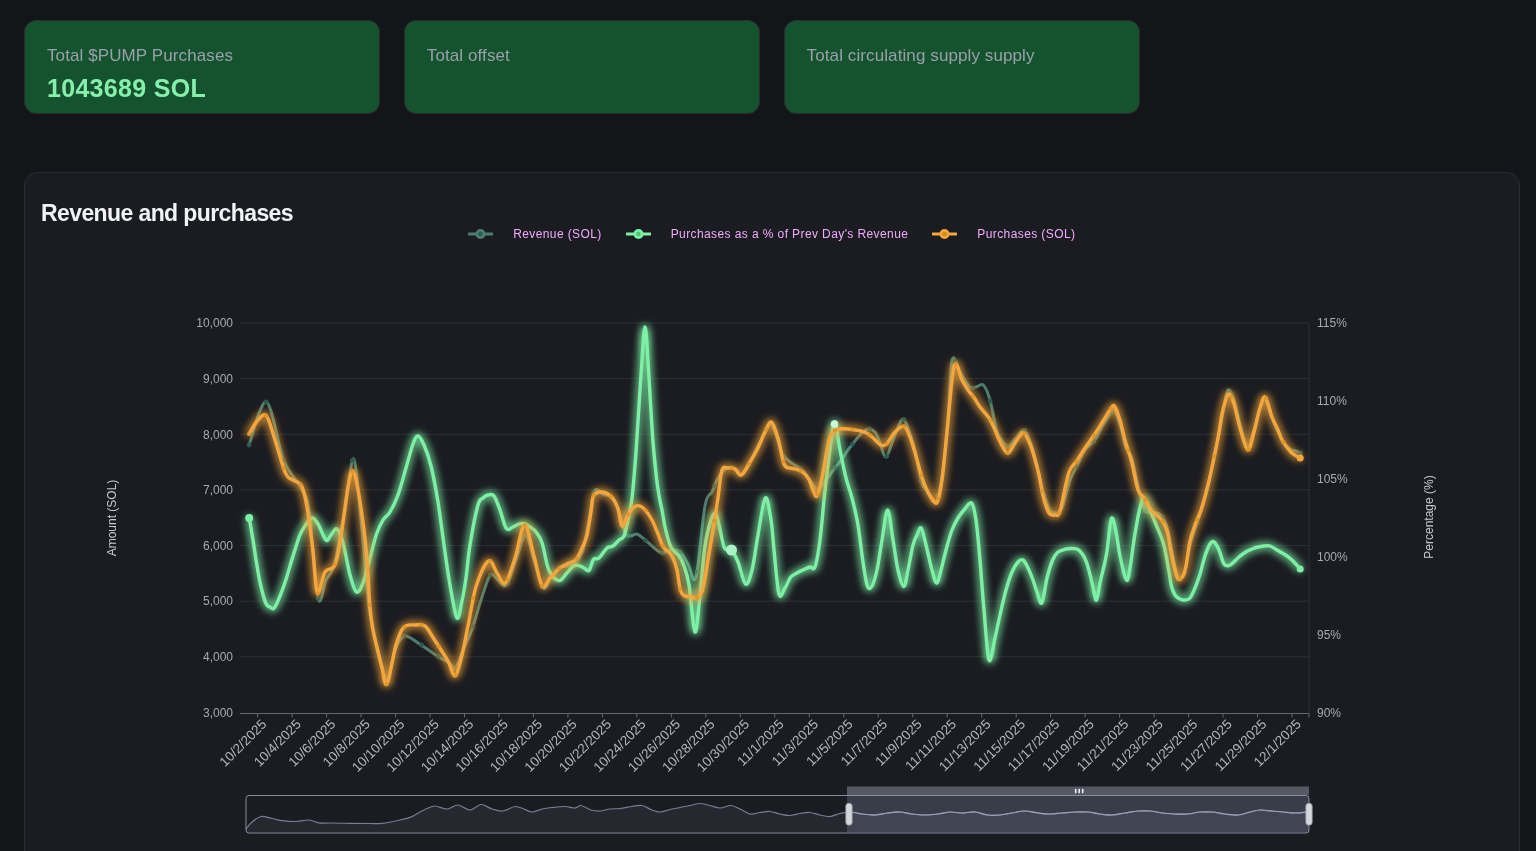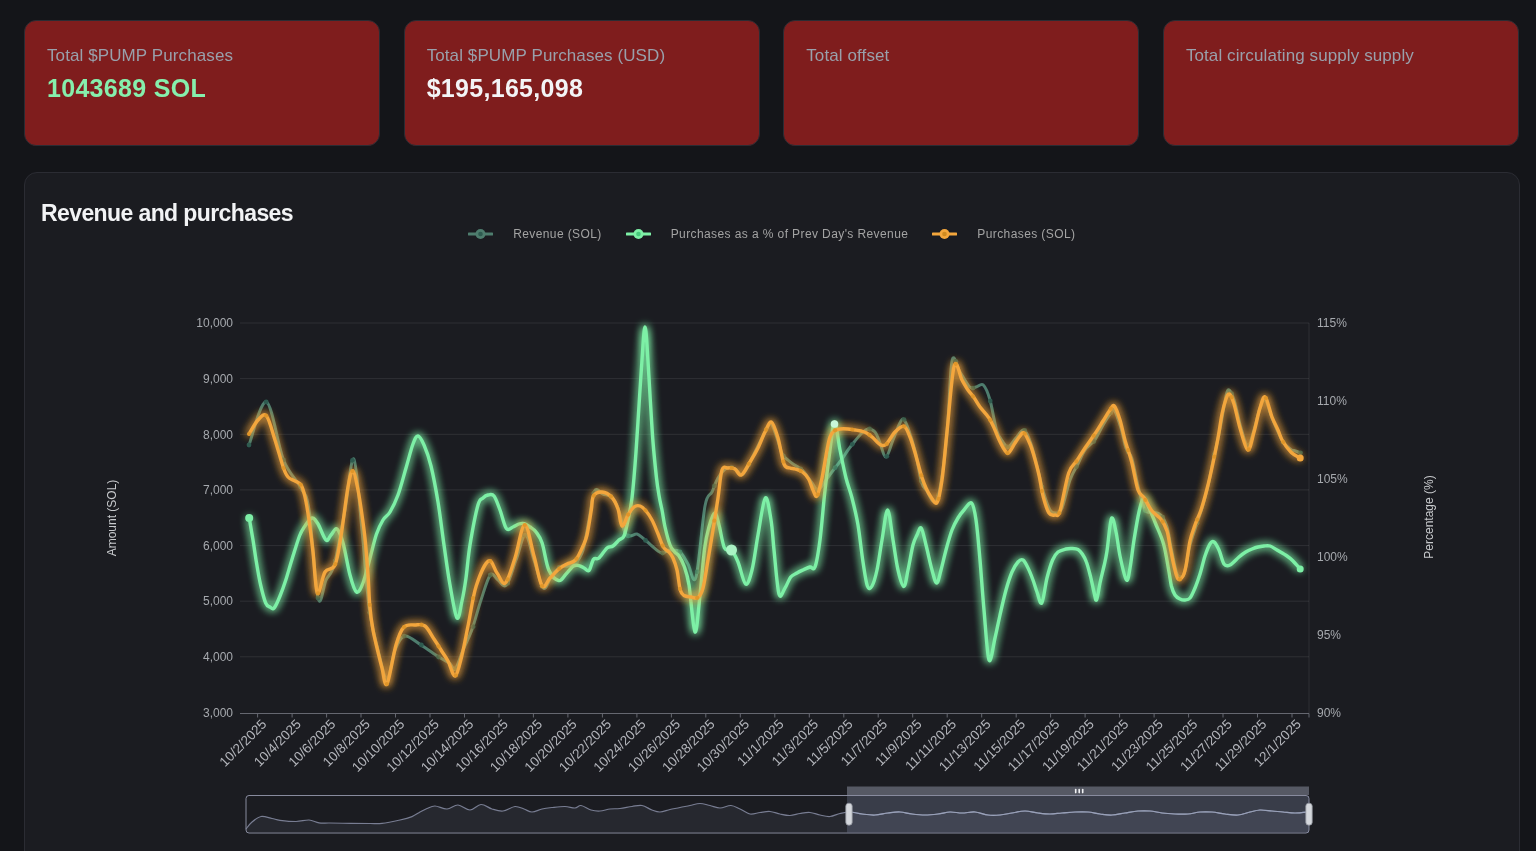--- a/index.html
+++ b/index.html
@@ -1,37 +1,33 @@
 <!DOCTYPE html>
 <html><head>
 <meta charset="utf-8">
 <style>
 * { margin:0; padding:0; box-sizing:border-box; }
 html,body { width:1536px; height:851px; background:#141519; font-family:"Liberation Sans", sans-serif; overflow:hidden; position:relative; }
 .cards { position:absolute; left:24px; top:20px; width:1495px; display:flex; gap:23.5px; }
-.card { width:356.3px; height:126px; background:#7f1d1d; border:1px solid #2b2c33; border-radius:12px; padding:24px 22px; }
+.card { width:356.3px; height:94px; background:#14532d; border:1px solid #2b2c33; border-radius:12px; padding:24px 22px; }
 .card .lbl { font-size:17px; color:#99a0ab; line-height:21px; letter-spacing:0.1px; }
 .card .val { font-size:25px; font-weight:bold; color:#f3f4f6; margin-top:8px; letter-spacing:0.3px; }
 .card .val.green { color:#86efac; }
 .chartcard { position:absolute; left:24px; top:172px; width:1495.5px; height:698px; background:#1b1c21; border:1px solid #2b2c33; border-radius:13px; }
 .title { position:absolute; left:16px; top:27px; font-size:23px; font-weight:bold; color:#f2f3f5; letter-spacing:-0.6px; }
 .legend { position:absolute; left:0; top:54px; width:100%; display:flex; justify-content:center; gap:24px; align-items:center; }
-.li { display:flex; align-items:center; gap:20px; color:#a3a3a3; font-size:12px; letter-spacing:0.4px; }
+.li { display:flex; align-items:center; gap:20px; color:#f0abfc; font-size:12px; letter-spacing:0.4px; }
 .li svg { display:block; }
 </style>
 </head>
 <body>
 <div class="cards">
 <div class="card">
       <div class="lbl">Total $PUMP Purchases</div>
       <div class="val green">1043689 SOL</div>
-    </div>
-<div class="card">
-      <div class="lbl">Total $PUMP Purchases (USD)</div>
-      <div class="val">$195,165,098</div>
     </div>
 <div class="card">
       <div class="lbl">Total offset</div>
     </div>
 <div class="card">
       <div class="lbl">Total circulating supply supply</div>
     </div>
 </div>
 <div class="chartcard">
 <div class="title">Revenue and purchases</div>

